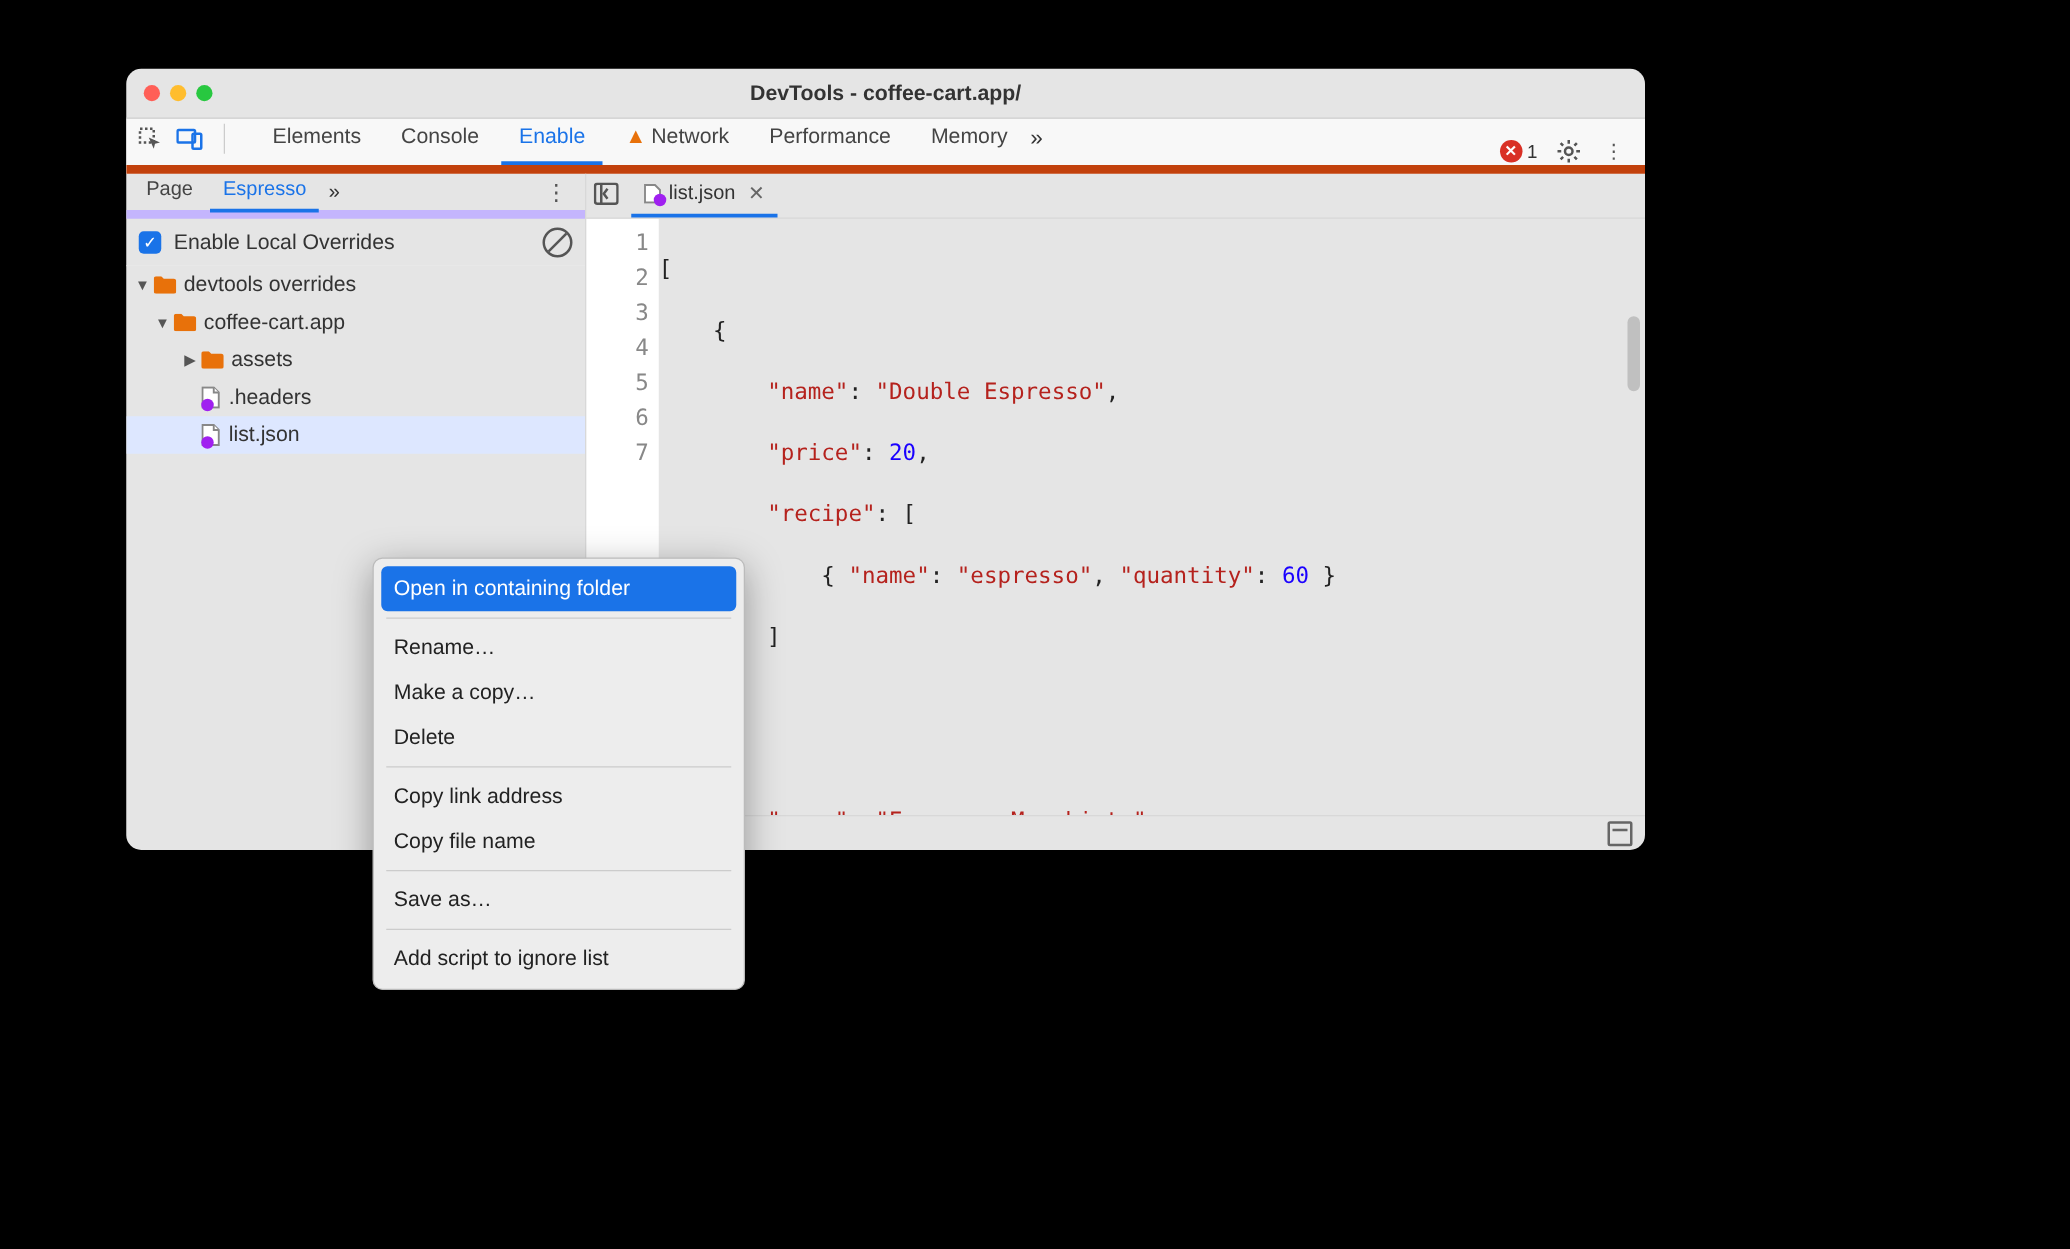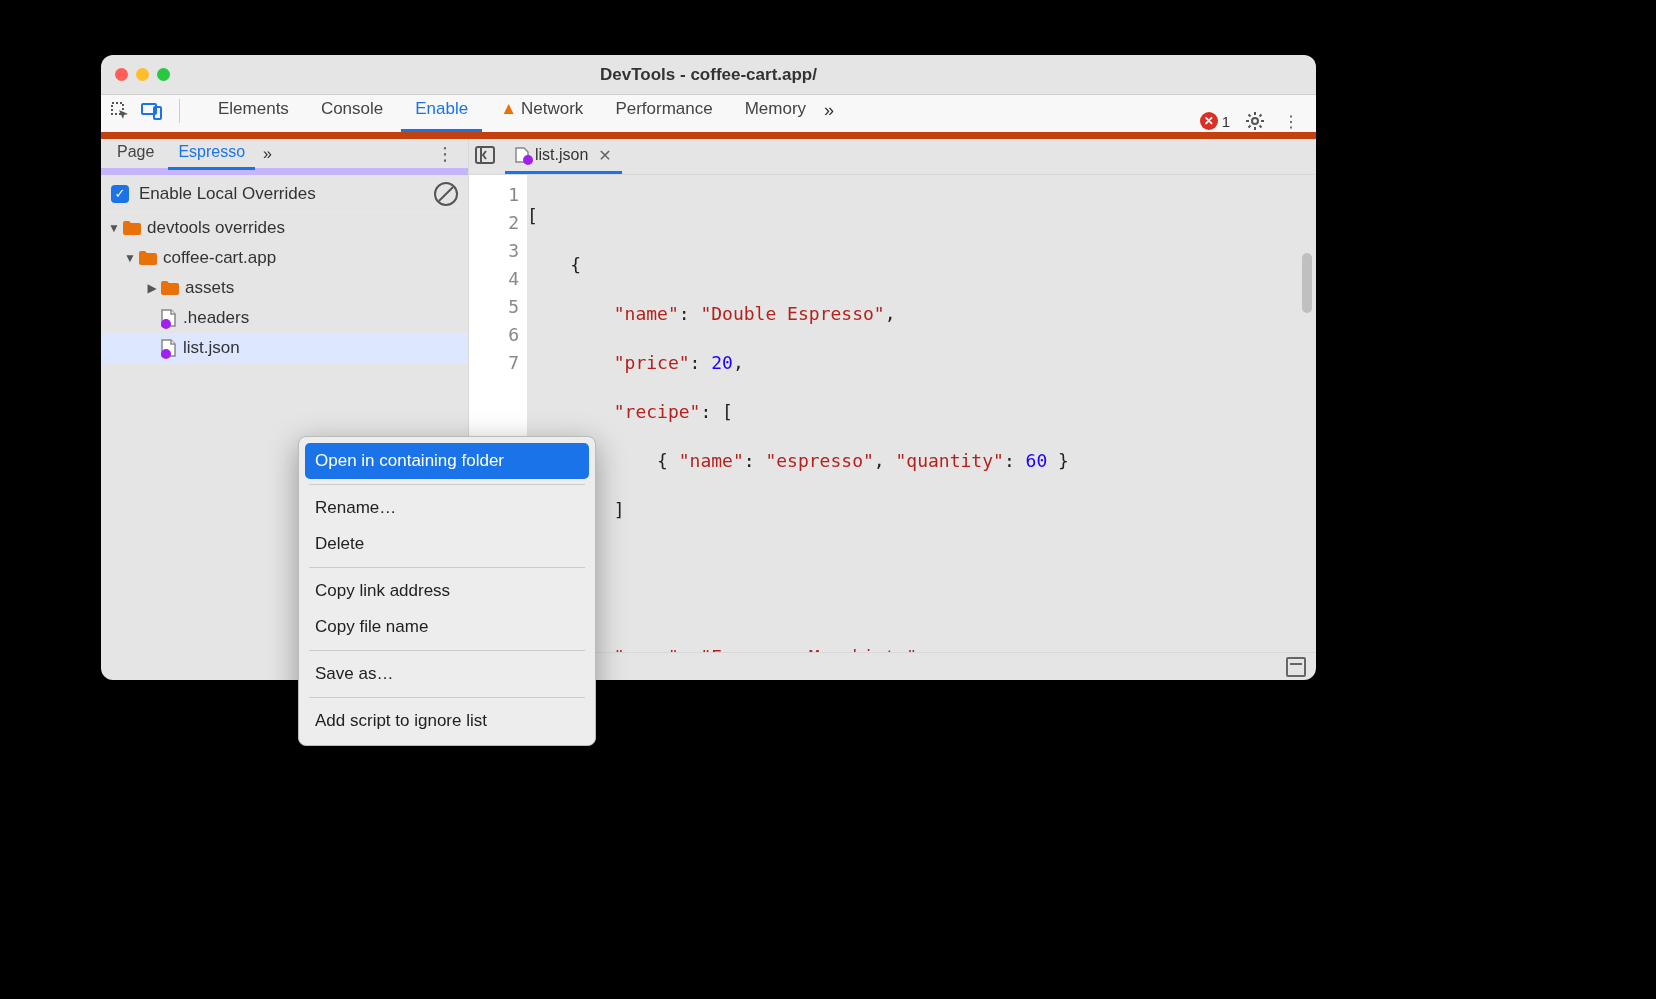--- a/index.html
+++ b/index.html
@@ -141,21 +141,21 @@
 .statusbar { height: 28px; border-top: 1px solid #d8d8d8; display: flex; align-items: center; padding: 0 10px; font-size: 15px; color: #444; }
 .statusbar .right { margin-left: auto; display: flex; align-items: center; }
 .drawer-toggle { width: 20px; height: 20px; border: 2px solid #666; border-radius: 2px; position: relative; cursor: pointer; }
 .drawer-toggle::after { content: ""; position: absolute; left: 2px; right: 2px; top: 4px; height: 2px; background: #666; }
 
 .scrollbar-thumb { position: absolute; right: 4px; top: 198px; width: 10px; height: 60px; background: #c0c0c0; border-radius: 5px; }
 
 .context-menu {
   position: absolute;
   left: 298px;
-  top: 436px;
+  top: 446px;
   width: 298px;
   background: #ededed;
   border: 1px solid #bbb;
   border-radius: 8px;
   box-shadow: 0 8px 30px rgba(0,0,0,0.35);
   padding: 6px;
   font-size: 17px;
   color: #222;
 }
 .ctx-item { padding: 8px 10px; border-radius: 5px; cursor: pointer; }
@@ -339,20 +339,21 @@
     </div>
 
     <div class="scrollbar-thumb"></div>
   </div>
 </div>
 
 <div class="context-menu">
   <div class="ctx-item active">Open in containing folder</div>
   <div class="ctx-sep"></div>
   <div class="ctx-item">Rename…</div>
+  <div class="ctx-item">Make a copy…</div>
   <div class="ctx-item">Delete</div>
   <div class="ctx-sep"></div>
   <div class="ctx-item">Copy link address</div>
   <div class="ctx-item">Copy file name</div>
   <div class="ctx-sep"></div>
   <div class="ctx-item">Save as…</div>
   <div class="ctx-sep"></div>
   <div class="ctx-item">Add script to ignore list</div>
 </div>
 

